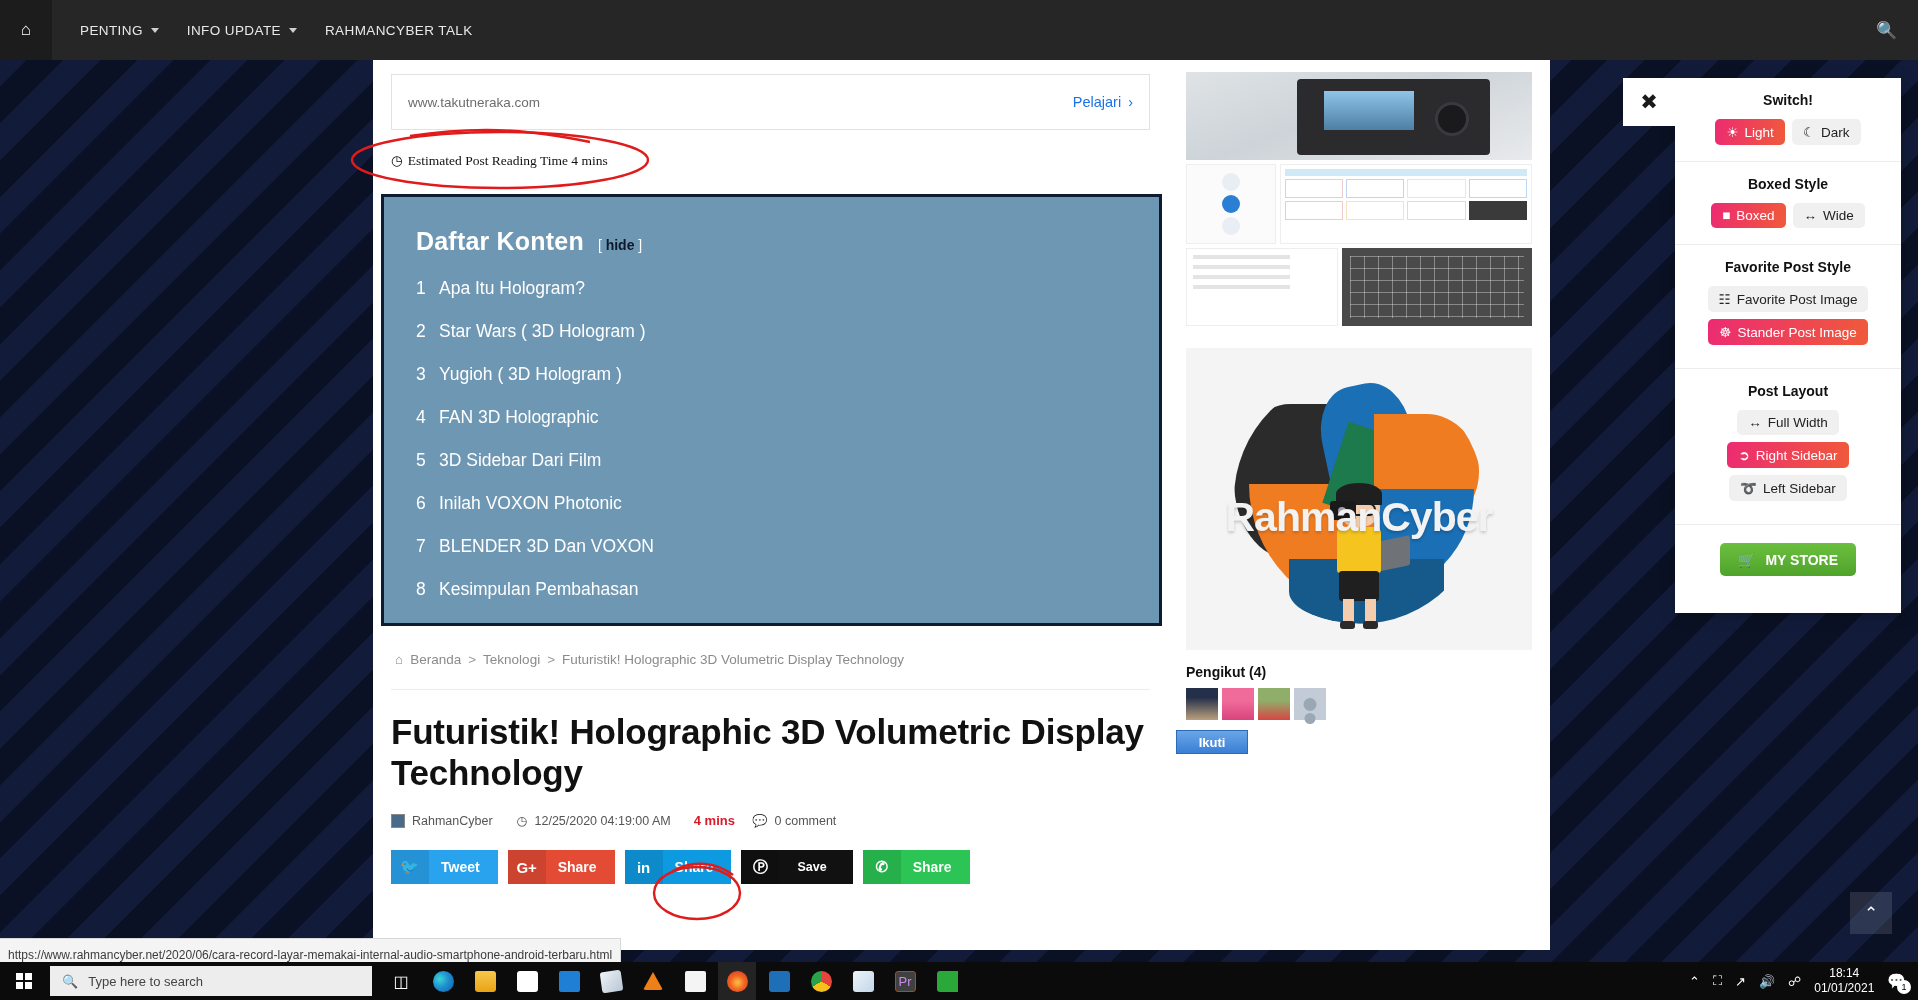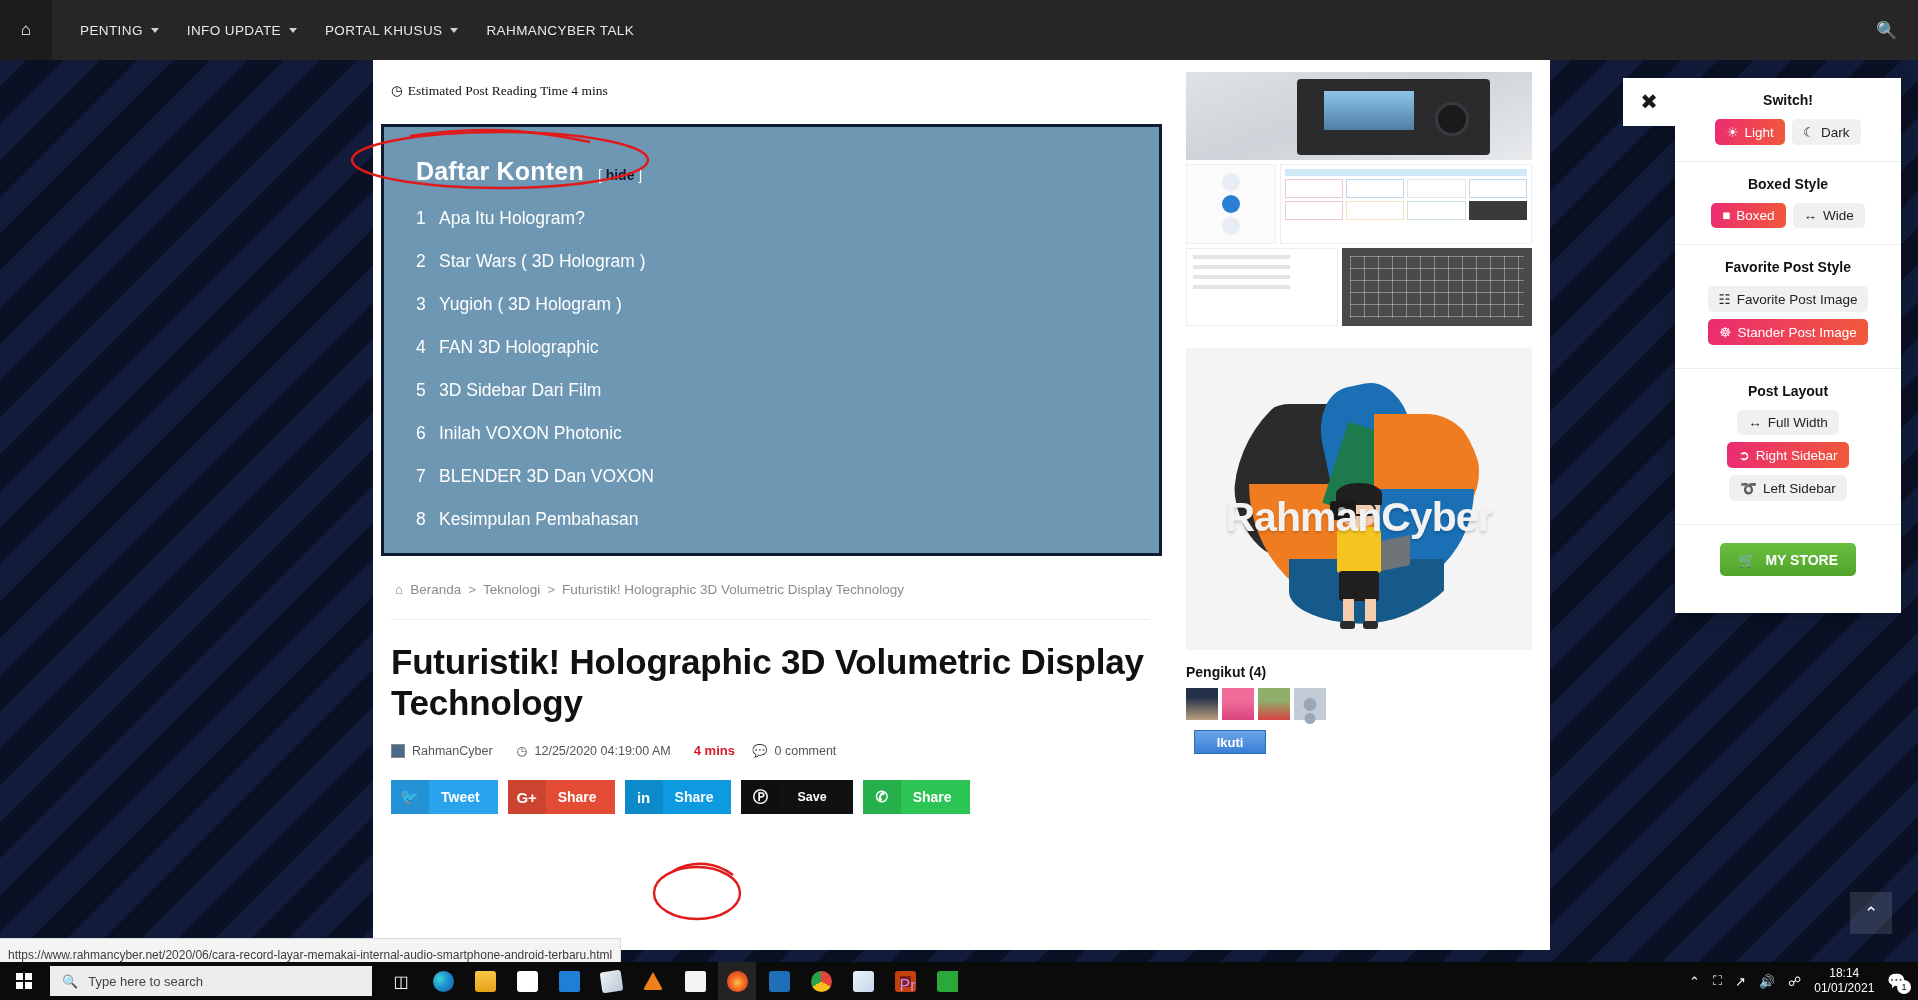--- a/index.html
+++ b/index.html
@@ -324,21 +324,21 @@
   .f-av.a2 { background: linear-gradient(#f06b9a 40%, #d8447c); }
   .f-av.a3 { background: linear-gradient(#8fae6a 40%, #d84444); }
   .f-av.a4 { background: #c3ccd6; position: relative; }
   .f-av.a4::after {
     content: ""; position: absolute; left: 50%; top: 30%;
     transform: translateX(-50%);
     width: 13px; height: 13px; border-radius: 50%; background: #9aa7b5;
     box-shadow: 0 14px 0 -1px #9aa7b5;
   }
   .foll-btn {
-    margin: 10px 18px 0 26px;
+    margin: 10px 18px 0 8px;
     width: 72px; height: 24px;
     background: linear-gradient(#6aa5e8,#3a7fd5);
     border: 1px solid #2b6cb8;
     color: #fff; font-size: 13px; font-weight: bold;
     display: flex; align-items: center; justify-content: center;
     cursor: pointer;
   }
 
   
   .settings-panel {
@@ -470,32 +470,35 @@
   <div class="nav-items">
     <div class="nav-item">
       <span>PENTING</span>
       <span class="caret"></span>
     </div>
     <div class="nav-item">
       <span>INFO UPDATE</span>
       <span class="caret"></span>
     </div>
     <div class="nav-item">
-      <span>PORTAL KHUSUS</span>
-      <span class="caret"></span>
-    </div>
-    <div class="nav-item">
       <span>RAHMANCYBER TALK</span>
     </div>
   </div>
   <div class="nav-search">🔍</div>
 </div>
 
 <div class="content-col">
 
+  <div class="ad-box">
+    <span class="ad-url">www.takutneraka.com</span>
+    <span class="ad-cta">
+      <span>Pelajari</span>
+      <span>›</span>
+    </span>
+  </div>
 
   <div class="reading-time">
     <span>◷</span>
     <span>Estimated Post Reading Time 4 mins</span>
   </div>
 
   <div class="toc">
     <div class="toc-head">
       <span class="toc-title">Daftar Konten</span>
       <span class="toc-hide">[&nbsp;<b>hide</b>&nbsp;]</span>
@@ -783,21 +786,21 @@
     <div class="tb-ic">
       <span class="ic-sq" style="background:#1e6fb8; border-radius:3px;"></span>
     </div>
     <div class="tb-ic">
       <span class="ic-sq" style="background:conic-gradient(#e5453a 0deg 120deg,#f7c01f 120deg 240deg,#2aa24a 240deg 360deg); border-radius:50%;"></span>
     </div>
     <div class="tb-ic">
       <span class="ic-sq" style="background:linear-gradient(135deg,#eef4fa,#c3d6e8); border-radius:3px;"></span>
     </div>
     <div class="tb-ic">
-      <span class="ic-sq" style="background:#7f1d1d; border:5px solid #c2410c; border-radius:3px; color:#c98cf0; font-size:16px; text-align:center; line-height:19px;">Pr</span>
+      <span class="ic-sq" style="background:#404040; border:1px solid #c2410c; border-radius:3px; color:#c98cf0; font-size:13px; text-align:center; line-height:19px;">Pr</span>
     </div>
     <div class="tb-ic">
       <span class="ic-sq" style="background:#2aa83a; border-radius:3px 0 0 3px;"></span>
     </div>
   </div>
 
   <div class="tray">
     <span class="tray-ic">⌃</span>
     <span class="tray-ic">⛶</span>
     <span class="tray-ic">↗</span>

